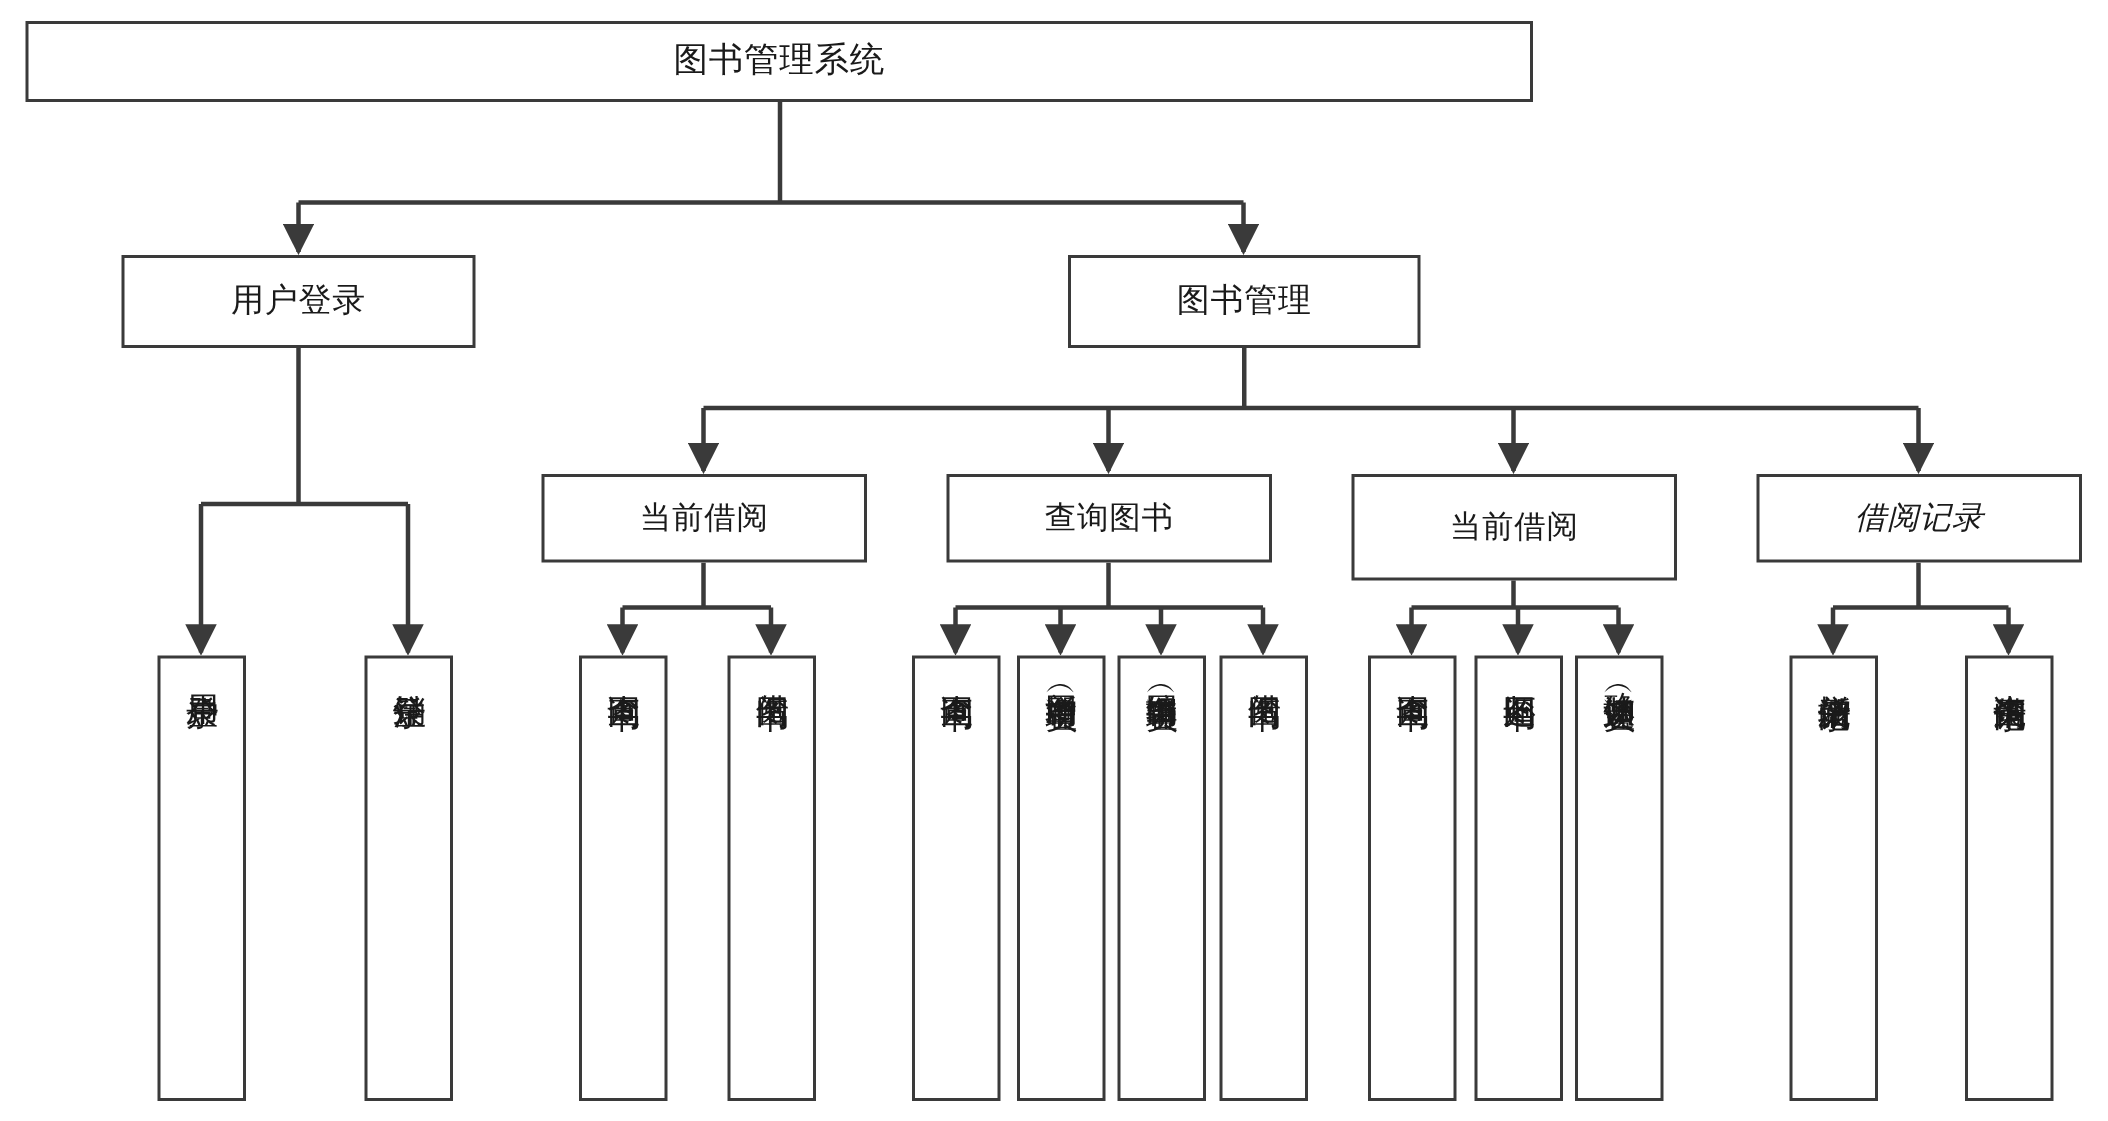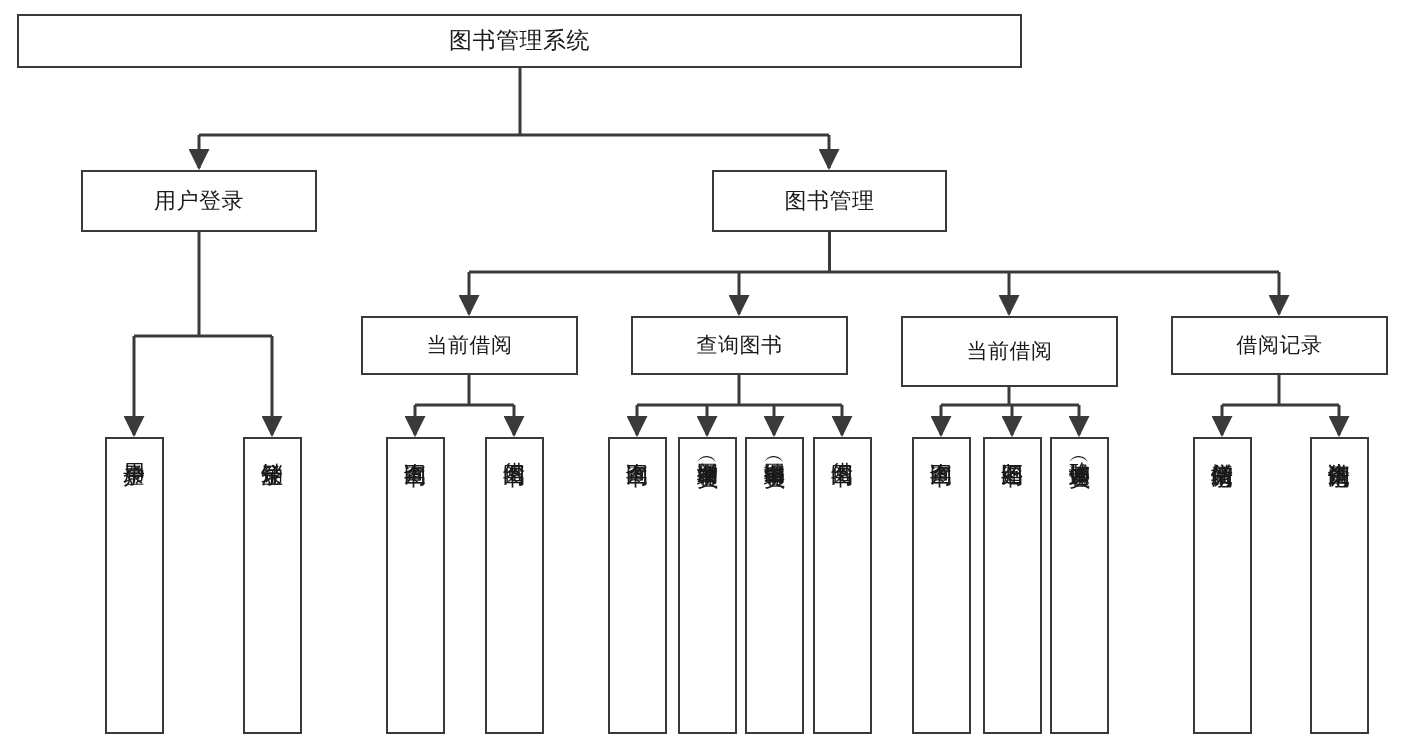--- a/index.html
+++ b/index.html
@@ -130,21 +130,21 @@
       </div>
       <div class="node lvl3" style="left: 361px; top: 316px; width: 217px; height: 59px;">
         <span class="label">当前借阅</span>
       </div>
       <div class="node lvl3" style="left: 631px; top: 316px; width: 217px; height: 59px;">
         <span class="label">查询图书</span>
       </div>
       <div class="node lvl3" style="left: 901px; top: 316px; width: 217px; height: 71px;">
         <span class="label">当前借阅</span>
       </div>
-      <div class="node lvl3" style="left: 1171px; top: 316px; width: 217px; height: 59px;">
+      <div class="node lvl3" style="left: 1171px; top: 316px; width: 217px; height: 59px; font-style: italic;">
         <span class="label">借阅记录</span>
       </div>
       <div class="node leaf" style="left: 105px; top: 437px; width: 59px; height: 297px;">
         <span class="label">用户登录</span>
       </div>
       <div class="node leaf" style="left: 243px; top: 437px; width: 59px; height: 297px;">
         <span class="label">注销登录</span>
       </div>
       <div class="node leaf" style="left: 386px; top: 437px; width: 59px; height: 297px;">
         <span class="label">查询图书</span>

